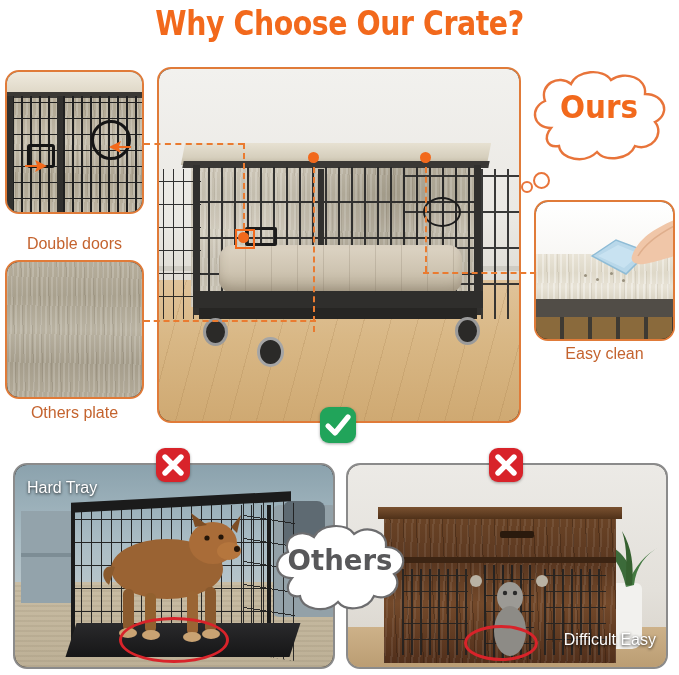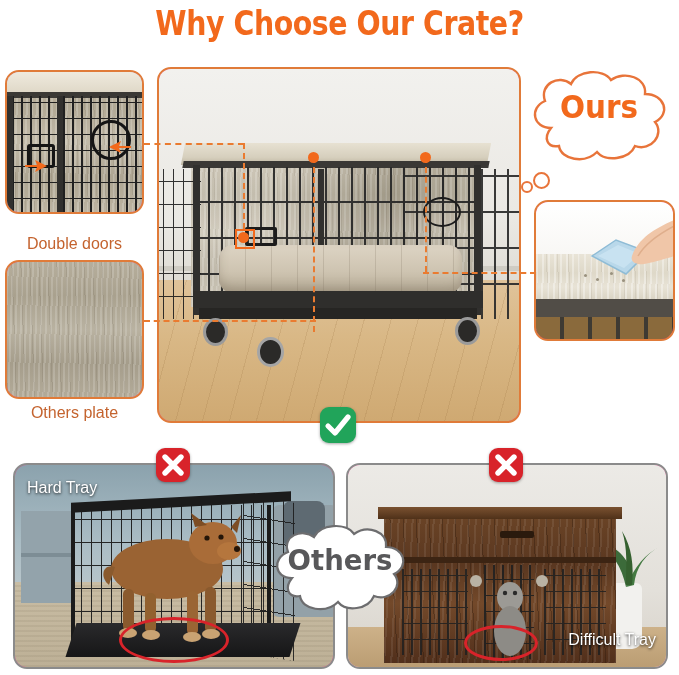--- a/index.html
+++ b/index.html
@@ -27,21 +27,21 @@
     white-space:nowrap;
   }
 
   
   .panel{
     position:absolute;
     border:2px solid #e07b39;
     border-radius:14px;
     overflow:hidden;
     box-sizing:border-box;
-    background:#ec4899;
+    background:#000000;
   }
   .panel.dark{border:2px solid #8b8b8b;}
   .caption{
     position:absolute;
     text-align:center;
     color:#c4632e;
     font-size:16px;
     font-family:"Liberation Sans", sans-serif;
     white-space:nowrap;
   }
@@ -249,20 +249,21 @@
         <path d="M10 44 C16 26 34 16 52 8 C62 4 70 4 70 4 L70 40 C56 42 34 50 22 52 C14 53 8 50 10 44 Z" fill="#f0c6a8"></path>
         <path d="M16 44 C24 30 40 20 56 12" stroke="#dfae8c" stroke-width="1.5" fill="none"></path>
       </svg>
 
       <div style="position:absolute;left:48px;top:72px;width:3px;height:3px;border-radius:50%;background:#9a927f;"></div>
       <div style="position:absolute;left:60px;top:76px;width:3px;height:3px;border-radius:50%;background:#9a927f;"></div>
       <div style="position:absolute;left:74px;top:70px;width:3px;height:3px;border-radius:50%;background:#9a927f;"></div>
       <div style="position:absolute;left:86px;top:77px;width:3px;height:3px;border-radius:50%;background:#9a927f;"></div>
     </div>
   </div>
+  <div class="caption" style="left:534px;top:345px;width:141px;">Easy clean</div>
 
   <div class="dash-h" style="left:144px;top:143px;width:100px;"></div>
   <div class="dash-v" style="left:243px;top:143px;height:96px;"></div>
   <div class="dot" style="left:238px;top:232px;"></div>
   <div class="sq-marker" style="left:235px;top:229px;"></div>
 
   <div class="dash-v" style="left:313px;top:157px;height:175px;"></div>
   <div class="dot" style="left:308px;top:152px;"></div>
 
   <div class="dash-v" style="left:425px;top:157px;height:115px;"></div>
@@ -363,21 +364,21 @@
       <div style="position:absolute;left:188px;top:110px;width:12px;height:12px;background:#b9b2a4;border-radius:50%;"></div>
 
       <svg style="position:absolute;left:140px;top:110px;" width="44" height="84" viewBox="0 0 44 84">
         <ellipse cx="22" cy="22" rx="13" ry="15" fill="#9c9a95"></ellipse>
         <ellipse cx="22" cy="56" rx="16" ry="25" fill="#8d8b86"></ellipse>
         <circle cx="17" cy="18" r="2.2" fill="#2a2a2a"></circle>
         <circle cx="27" cy="18" r="2.2" fill="#2a2a2a"></circle>
       </svg>
 
       <div class="red-ellipse" style="left:116px;top:160px;width:68px;height:30px;"></div>
-      <div class="photo-label" style="right:10px;top:166px;">Difficult Tray</div>
+      <div class="photo-label" style="right:10px;top:166px;">Difficult Easy</div>
     </div>
   </div>
   <div class="badge no" style="left:489px;top:448px;width:34px;height:34px;">
     <svg width="34" height="34" viewBox="0 0 34 34">
       <path d="M9 9 L25 25 M25 9 L9 25" stroke="#ffffff" stroke-width="5.4" stroke-linecap="round"></path>
     </svg>
   </div>
 
   <svg style="position:absolute;left:262px;top:522px;" width="156" height="102" viewBox="0 0 156 102">
     <path d="M30 56 C12 56 10 36 26 30 C20 14 40 6 52 15 C58 2 84 0 92 12 C106 2 126 10 124 25

